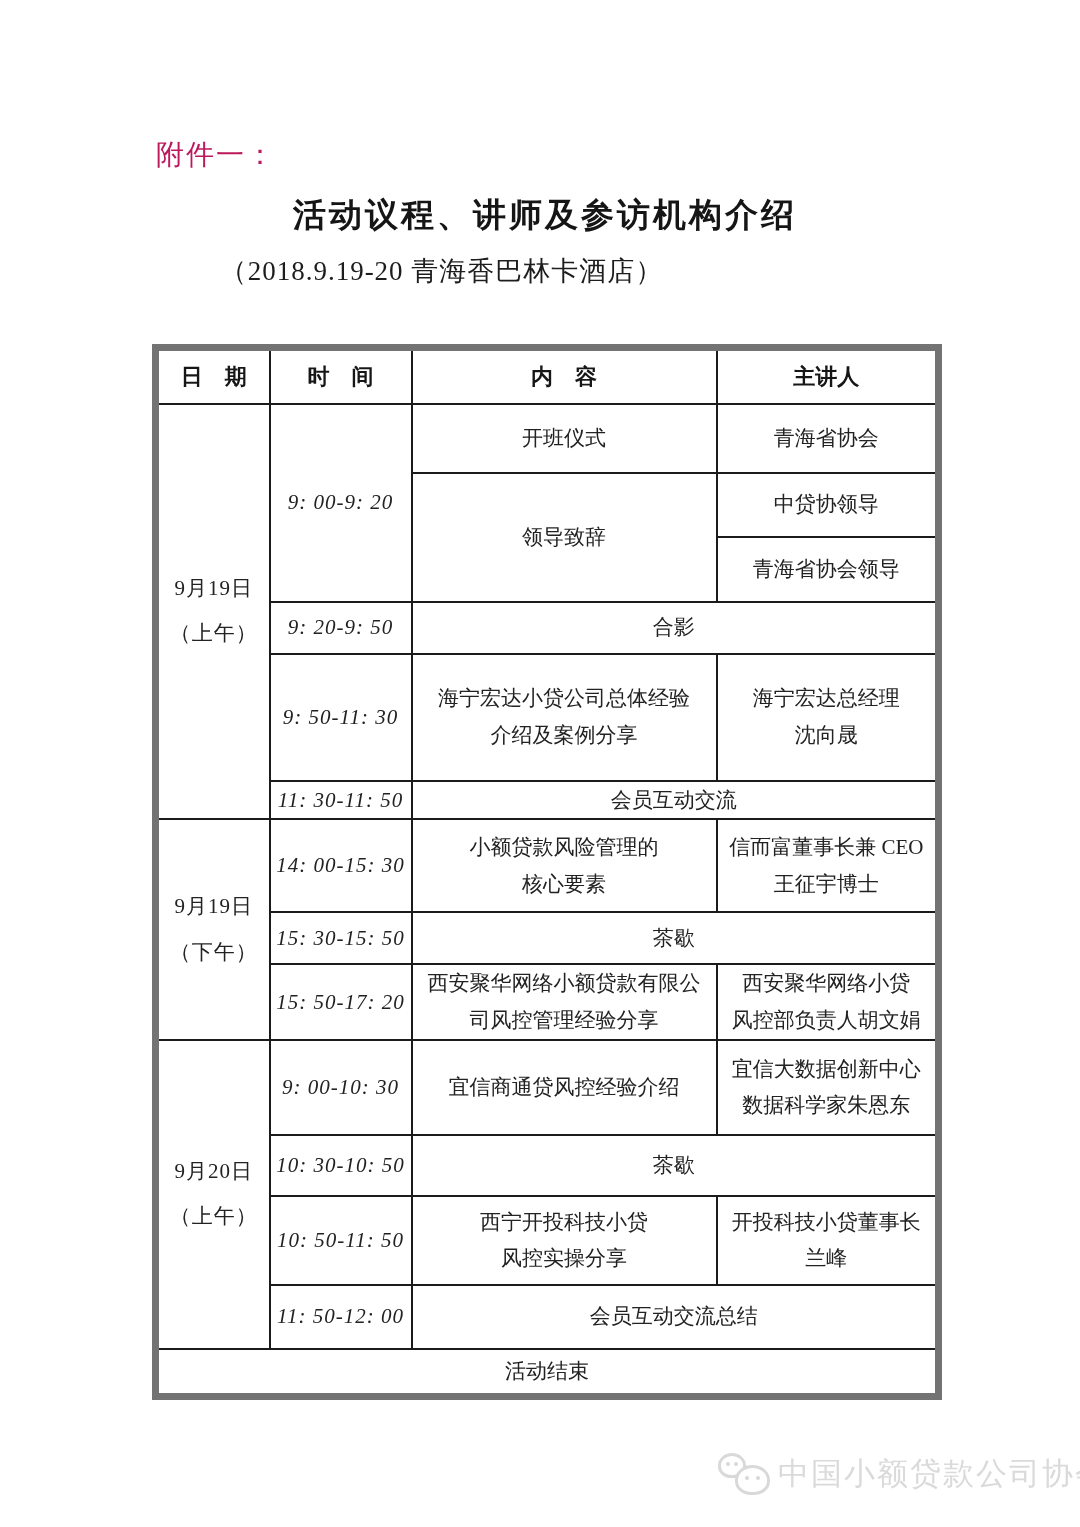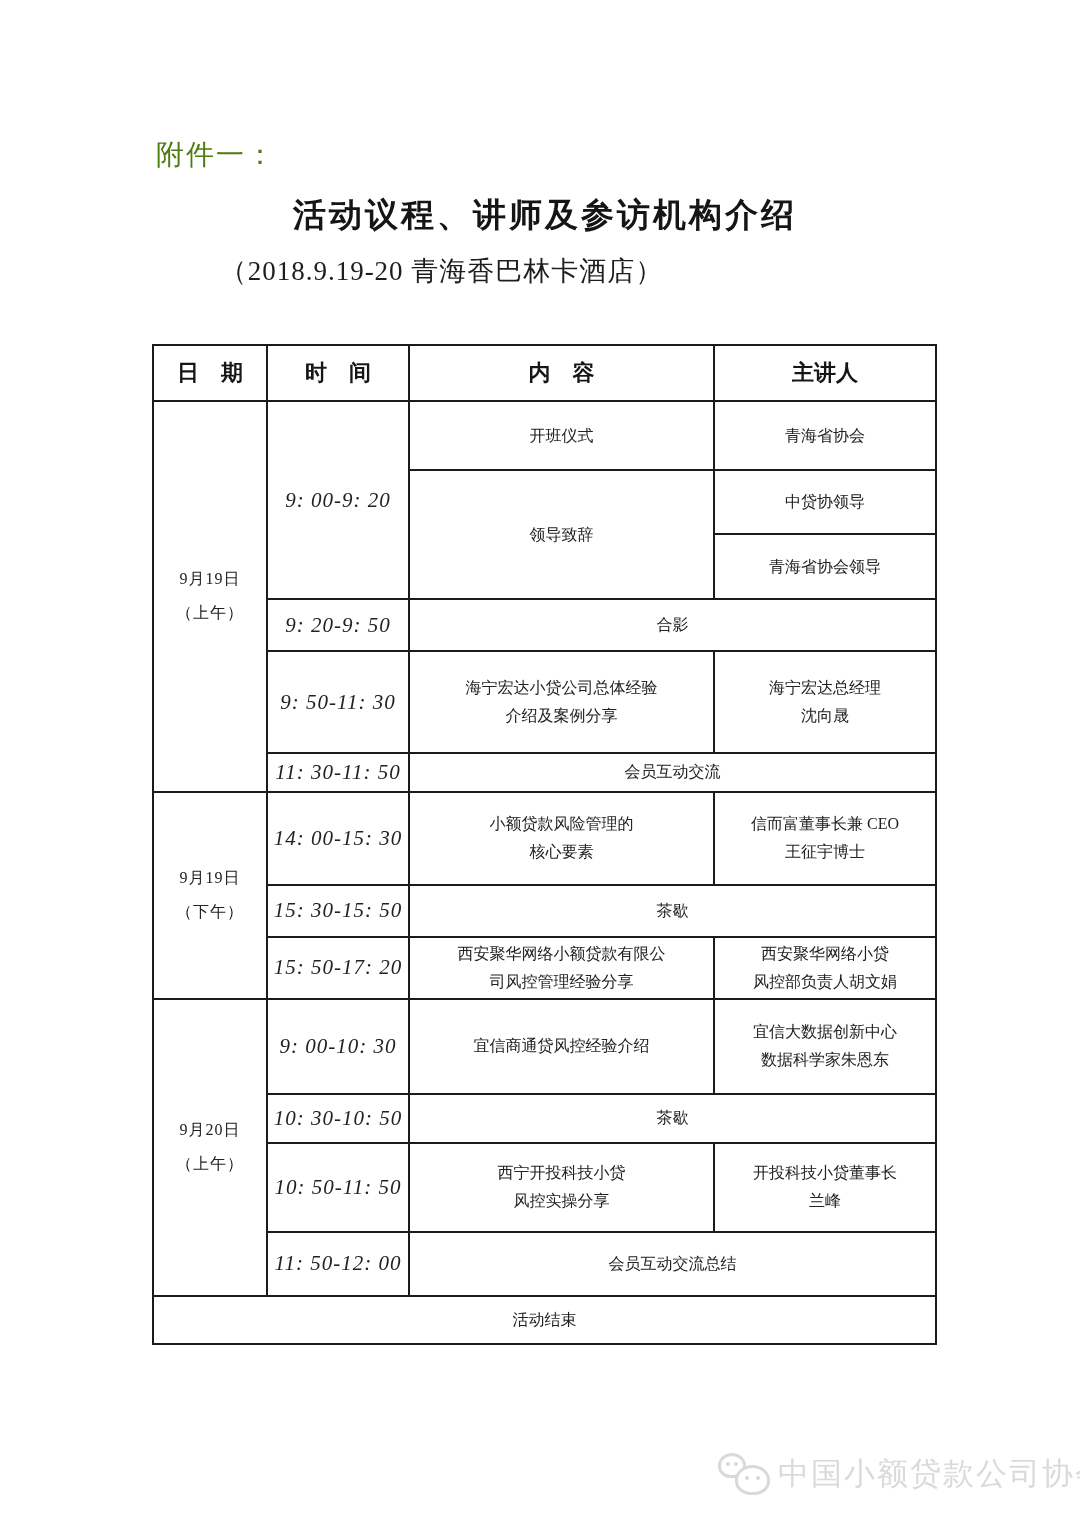--- a/index.html
+++ b/index.html
@@ -11,21 +11,21 @@
     color: #1f1f1f;
     overflow: hidden;
   }
 
   .attachment-label {
     position: absolute;
     left: 156px;
     top: 136px;
     font-size: 28px;
     letter-spacing: 2px;
-    color: #4d7c0f;
+    color: #be185d;
   }
 
   .doc-title {
     position: absolute;
     left: 0;
     top: 193px;
     width: 1090px;
     text-align: center;
     font-size: 33px;
     font-weight: bold;
@@ -44,29 +44,29 @@
     color: #1d1d1d;
   }
 
   table.agenda {
     position: absolute;
     left: 152px;
     top: 344px;
     width: 783px;
     border-collapse: collapse;
     table-layout: fixed;
-    border: 1px solid #737373;
+    border: 7px solid #737373;
   }
   .agenda th, .agenda td {
     border: 2px solid #1b1b1b;
     text-align: center;
     vertical-align: middle;
     padding: 0 4px;
     white-space: pre-line;
-    font-size: 16px;
+    font-size: 21px;
     line-height: 1.75;
     color: #222222;
   }
   .agenda th {
     font-weight: bold;
     font-size: 22px;
     color: #161616;
   }
   .agenda td.cell-time {
     letter-spacing: 1px;
@@ -150,21 +150,21 @@
       <td class="cell-content" rowspan="2">领导致辞</td>
       <td class="cell-speaker">中贷协领导</td>
     </tr>
     <tr style="height:65px">
       <td class="cell-speaker">青海省协会领导</td>
     </tr>
     <tr style="height:52px">
       <td class="cell-time">9: 20-9: 50</td>
       <td class="cell-content" colspan="2">合影</td>
     </tr>
-    <tr style="height:102px">
+    <tr style="height:127px">
       <td class="cell-time">9: 50-11: 30</td>
       <td class="cell-content">海宁宏达小贷公司总体经验
 介绍及案例分享</td>
       <td class="cell-speaker">海宁宏达总经理
 沈向晟</td>
     </tr>
     <tr style="height:36px">
       <td class="cell-time">11: 30-11: 50</td>
       <td class="cell-content" colspan="2">会员互动交流</td>
     </tr>
@@ -191,21 +191,21 @@
     </tr>
 
     <tr style="height:95px">
       <td class="cell-date" rowspan="4">9月20日
 （上午）</td>
       <td class="cell-time">9: 00-10: 30</td>
       <td class="cell-content">宜信商通贷风控经验介绍</td>
       <td class="cell-speaker">宜信大数据创新中心
 数据科学家朱恩东</td>
     </tr>
-    <tr style="height:49px">
+    <tr style="height:61px">
       <td class="cell-time">10: 30-10: 50</td>
       <td class="cell-content" colspan="2">茶歇</td>
     </tr>
     <tr style="height:89px">
       <td class="cell-time">10: 50-11: 50</td>
       <td class="cell-content">西宁开投科技小贷
 风控实操分享</td>
       <td class="cell-speaker">开投科技小贷董事长
 兰峰</td>
     </tr>

